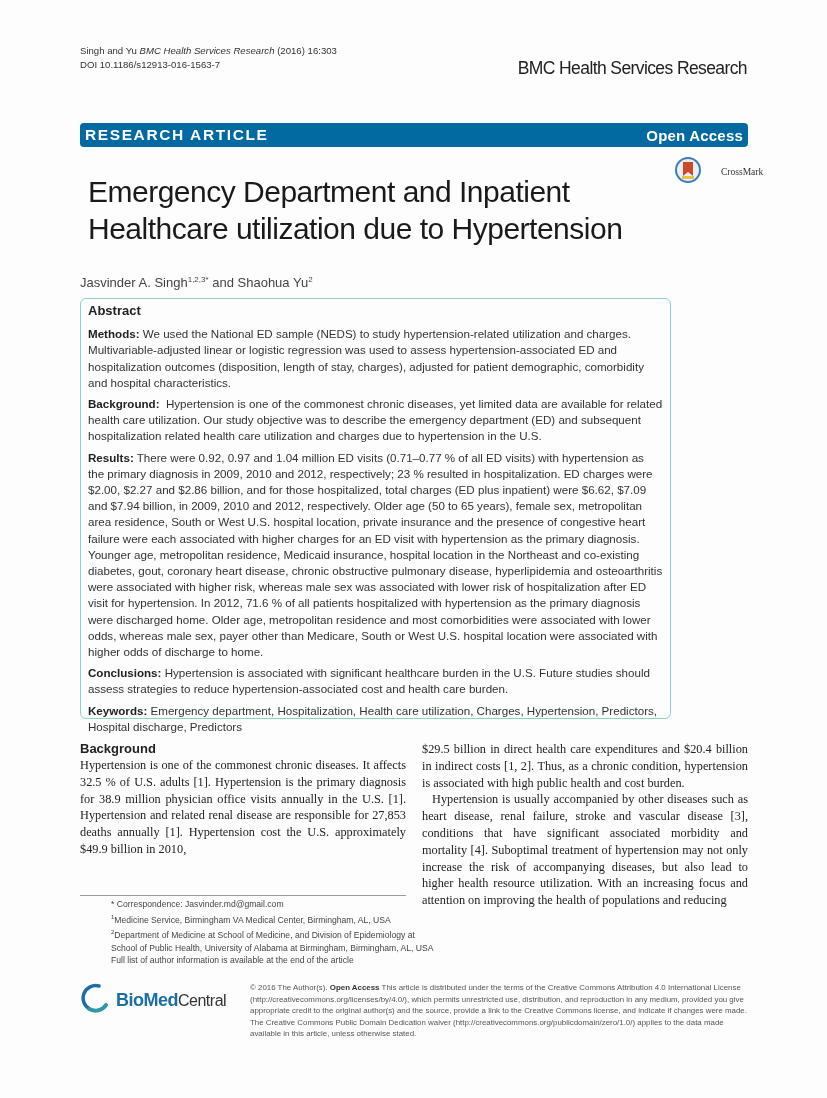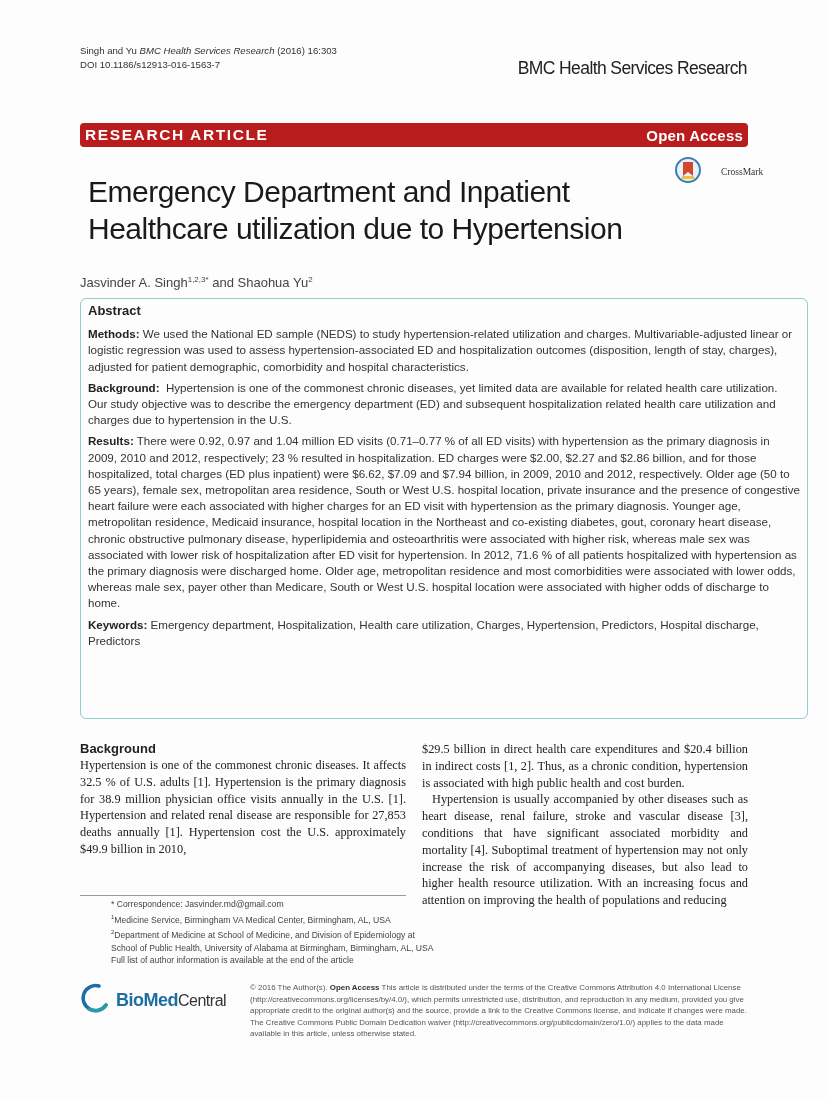--- a/index.html
+++ b/index.html
@@ -5,33 +5,33 @@
   html, body { margin: 0; padding: 0; }
   body {
     width: 827px; height: 1098px; background: #fdfdfd; position: relative; overflow: hidden;
     font-family: "Liberation Sans", "DejaVu Sans", sans-serif; color: #222;
   }
   .abs { position: absolute; }
   .runhead { left: 80px; top: 44px; font-size: 9.6px; line-height: 14px; color: #333; }
   .runhead i { font-style: italic; }
   .journal { right: 80px; top: 58px; font-size: 17.5px; color: #222; letter-spacing: -0.6px; }
   .banner {
-    left: 80px; top: 123px; width: 668px; height: 24px; background: #b91c1c; border-radius: 4px;
+    left: 80px; top: 123px; width: 668px; height: 24px; background: #0369a1; border-radius: 4px;
     color: #fff; font-weight: bold; box-sizing: border-box; padding: 0 5px;
     display: flex; align-items: center; justify-content: space-between;
   }
   .banner .left { font-size: 15.5px; letter-spacing: 1.6px; }
   .banner .right { font-size: 15px; letter-spacing: 0.2px; }
   .crossmark { left: 675px; top: 157px; display: flex; align-items: center; gap: 20px; }
   .crossmark .cm-label { font-family: "Liberation Serif", serif; font-size: 9.5px; color: #333; }
   .title { left: 80px; top: 165px; font-size: 30px; line-height: 37px; color: #1a1a1a; letter-spacing: -0.5px; font-weight: normal; margin: 8px; }
   .authors { left: 80px; top: 247px; font-size: 13px; color: #444; margin-top: 28px; }
   .authors sup { font-size: 8px; }
   .abstract {
-    left: 80px; top: 298px; width: 728px; height: 421px; box-sizing: border-box;
+    left: 80px; top: 298px; width: 591px; height: 421px; box-sizing: border-box;
     border: 1.5px solid #8fcfd0; border-radius: 6px; padding: 4px 7px 0 7px;
     font-size: 11.6px; line-height: 16.2px; color: #333;
   }
   .abstract h2 { margin: 0 0 7px 0; font-size: 13px; font-weight: bold; color: #222; }
   .abstract p { margin: 0 0 5px 0; }
   .abstract b { color: #222; }
   .col { font-family: "Liberation Serif", "DejaVu Serif", serif; font-size: 12.3px; line-height: 16.8px; text-align: justify; color: #222; }
   .col-left { left: 80px; top: 741px; width: 326px; }
   .col-right { left: 422px; top: 741px; width: 326px; }
   .col h3 { font-family: "Liberation Sans", sans-serif; font-size: 13px; font-weight: bold; margin: 0 0 0 0; line-height: 16px; }
@@ -83,20 +83,21 @@
 
 <div class="abs authors">
   <span>Jasvinder A. Singh</span><sup>1,2,3*</sup><span> and </span><span>Shaohua Yu</span><sup>2</sup>
 </div>
 
 <div class="abs abstract">
   <h2>Abstract</h2>
   <p><b>Methods:</b> <span>We used the National ED sample (NEDS) to study hypertension-related utilization and charges. Multivariable-adjusted linear or logistic regression was used to assess hypertension-associated ED and hospitalization outcomes (disposition, length of stay, charges), adjusted for patient demographic, comorbidity and hospital characteristics.</span></p>
   <p><b>Background:</b>&nbsp; <span>Hypertension is one of the commonest chronic diseases, yet limited data are available for related health care utilization. Our study objective was to describe the emergency department (ED) and subsequent hospitalization related health care utilization and charges due to hypertension in the U.S.</span></p>
   <p><b>Results:</b> <span>There were 0.92, 0.97 and 1.04 million ED visits (0.71–0.77 % of all ED visits) with hypertension as the primary diagnosis in 2009, 2010 and 2012, respectively; 23 % resulted in hospitalization. ED charges were $2.00, $2.27 and $2.86 billion, and for those hospitalized, total charges (ED plus inpatient) were $6.62, $7.09 and $7.94 billion, in 2009, 2010 and 2012, respectively. Older age (50 to 65 years), female sex, metropolitan area residence, South or West U.S. hospital location, private insurance and the presence of congestive heart failure were each associated with higher charges for an ED visit with hypertension as the primary diagnosis. Younger age, metropolitan residence, Medicaid insurance, hospital location in the Northeast and co-existing diabetes, gout, coronary heart disease, chronic obstructive pulmonary disease, hyperlipidemia and osteoarthritis were associated with higher risk, whereas male sex was associated with lower risk of hospitalization after ED visit for hypertension. In 2012, 71.6 % of all patients hospitalized with hypertension as the primary diagnosis were discharged home. Older age, metropolitan residence and most comorbidities were associated with lower odds, whereas male sex, payer other than Medicare, South or West U.S. hospital location were associated with higher odds of discharge to home.</span></p>
+  <p><b>Conclusions:</b> <span>Hypertension is associated with significant healthcare burden in the U.S. Future studies should assess strategies to reduce hypertension-associated cost and health care burden.</span></p>
   <p><b>Keywords:</b> <span>Emergency department, Hospitalization, Health care utilization, Charges, Hypertension, Predictors, Hospital discharge, Predictors</span></p>
 </div>
 
 <div class="abs col col-left">
   <h3>Background</h3>
   <p>Hypertension is one of the commonest chronic diseases. It affects 32.5 % of U.S. adults [1]. Hypertension is the primary diagnosis for 38.9 million physician office visits annually in the U.S. [1]. Hypertension and related renal disease are responsible for 27,853 deaths annually [1]. Hypertension cost the U.S. approximately $49.9 billion in 2010,</p>
 </div>
 
 <div class="abs col col-right">
   <p>$29.5 billion in direct health care expenditures and $20.4 billion in indirect costs [1, 2]. Thus, as a chronic condition, hypertension is associated with high public health and cost burden.</p>

